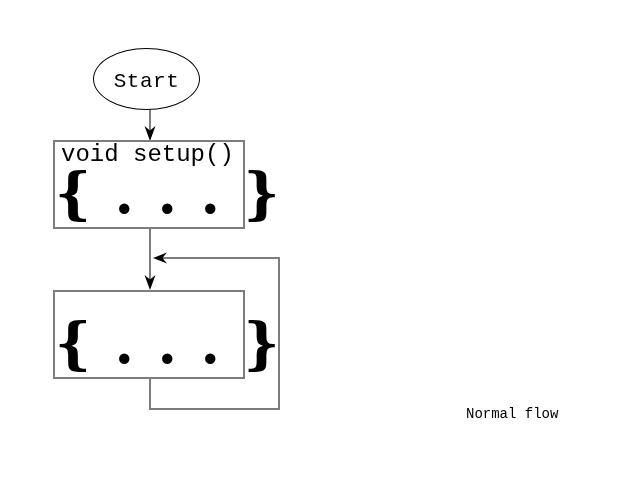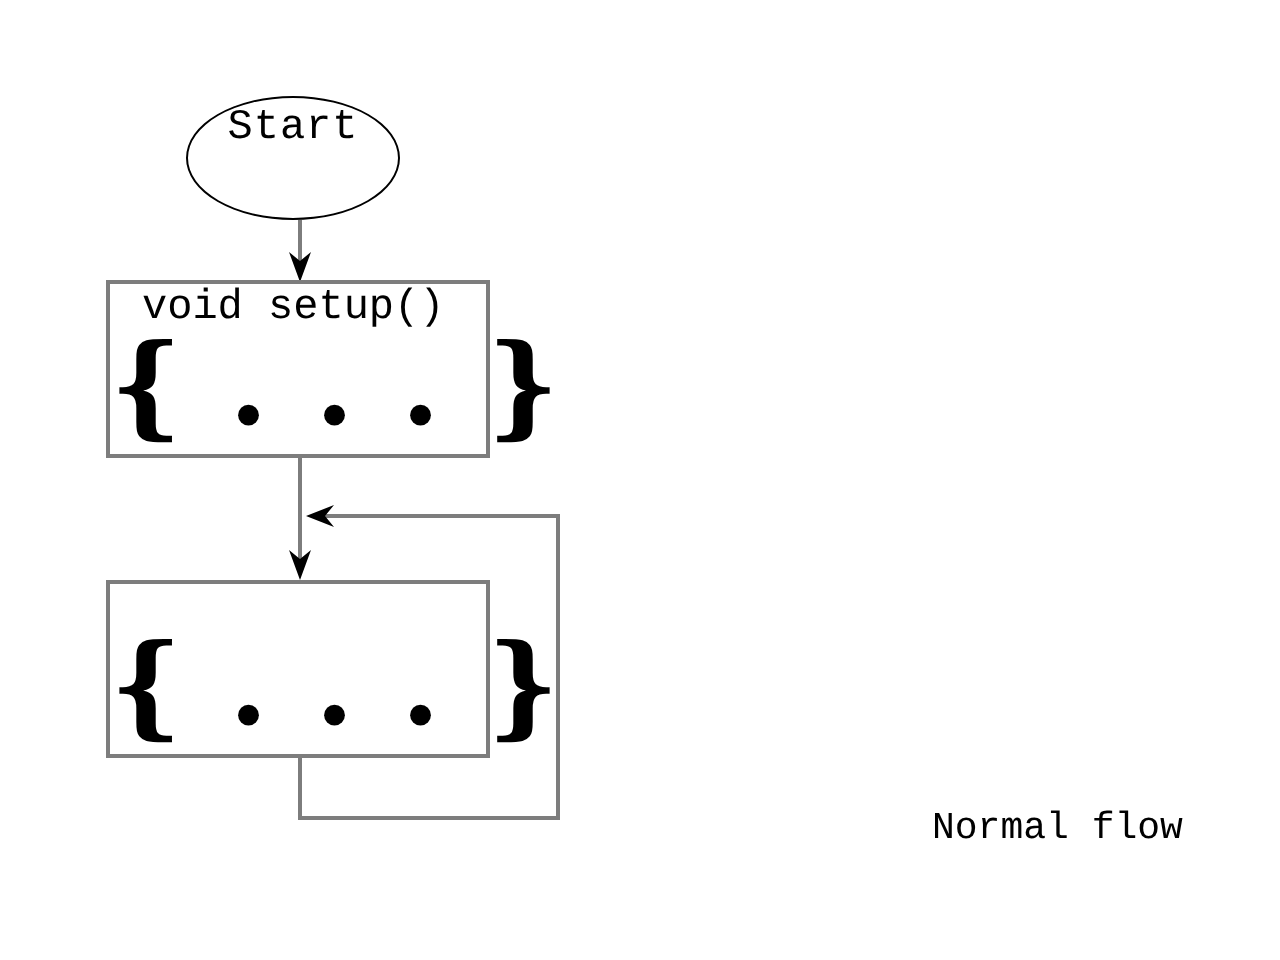--- a/index.html
+++ b/index.html
@@ -23,61 +23,62 @@
     pointer-events: none;
   }
   .start-node {
     position: absolute;
     left: 93px; top: 48px;
     width: 107px; height: 62px;
     border: 1.5px solid #000000;
     border-radius: 50%;
     box-sizing: border-box;
     display: flex;
+    align-items: center;
     justify-content: center;
   }
   .start-node .label {
     font-size: 21px;
     line-height: 21px;
     padding-top: 5px;
     letter-spacing: 0.5px;
   }
   .proc-box {
     position: absolute;
     left: 53px;
     width: 192px; height: 89px;
     border: 2px solid #7d7d7d;
     box-sizing: border-box;
     background: #ffffff;
   }
   .proc-box.setup { top: 140px; }
   .proc-box.loop  { top: 290px; }
   .box-title {
     position: absolute;
-    left: 16px; top: 0px;
-    font-size: 21px;
+    left: 6px; top: 0px;
+    font-size: 24px;
     line-height: 26px;
     white-space: pre;
   }
   .box-body {
     position: absolute;
     left: 0; right: 0;
     top: 21px;
     text-align: center;
     font-family: "DejaVu Serif", serif;
     font-weight: bold;
     font-size: 56px;
     line-height: 60px;
     letter-spacing: 2px;
     white-space: pre;
   }
   .caption {
     position: absolute;
     left: 466px; top: 402px;
-    font-size: 19px;
+    font-size: 14px;
     line-height: 24px;
     white-space: pre;
   }
 </style>
 </head>
 <body>
 
 <div class="canvas">
 
   <svg class="connectors" viewBox="0 0 640 480" xmlns="http://www.w3.org/2000/svg">

